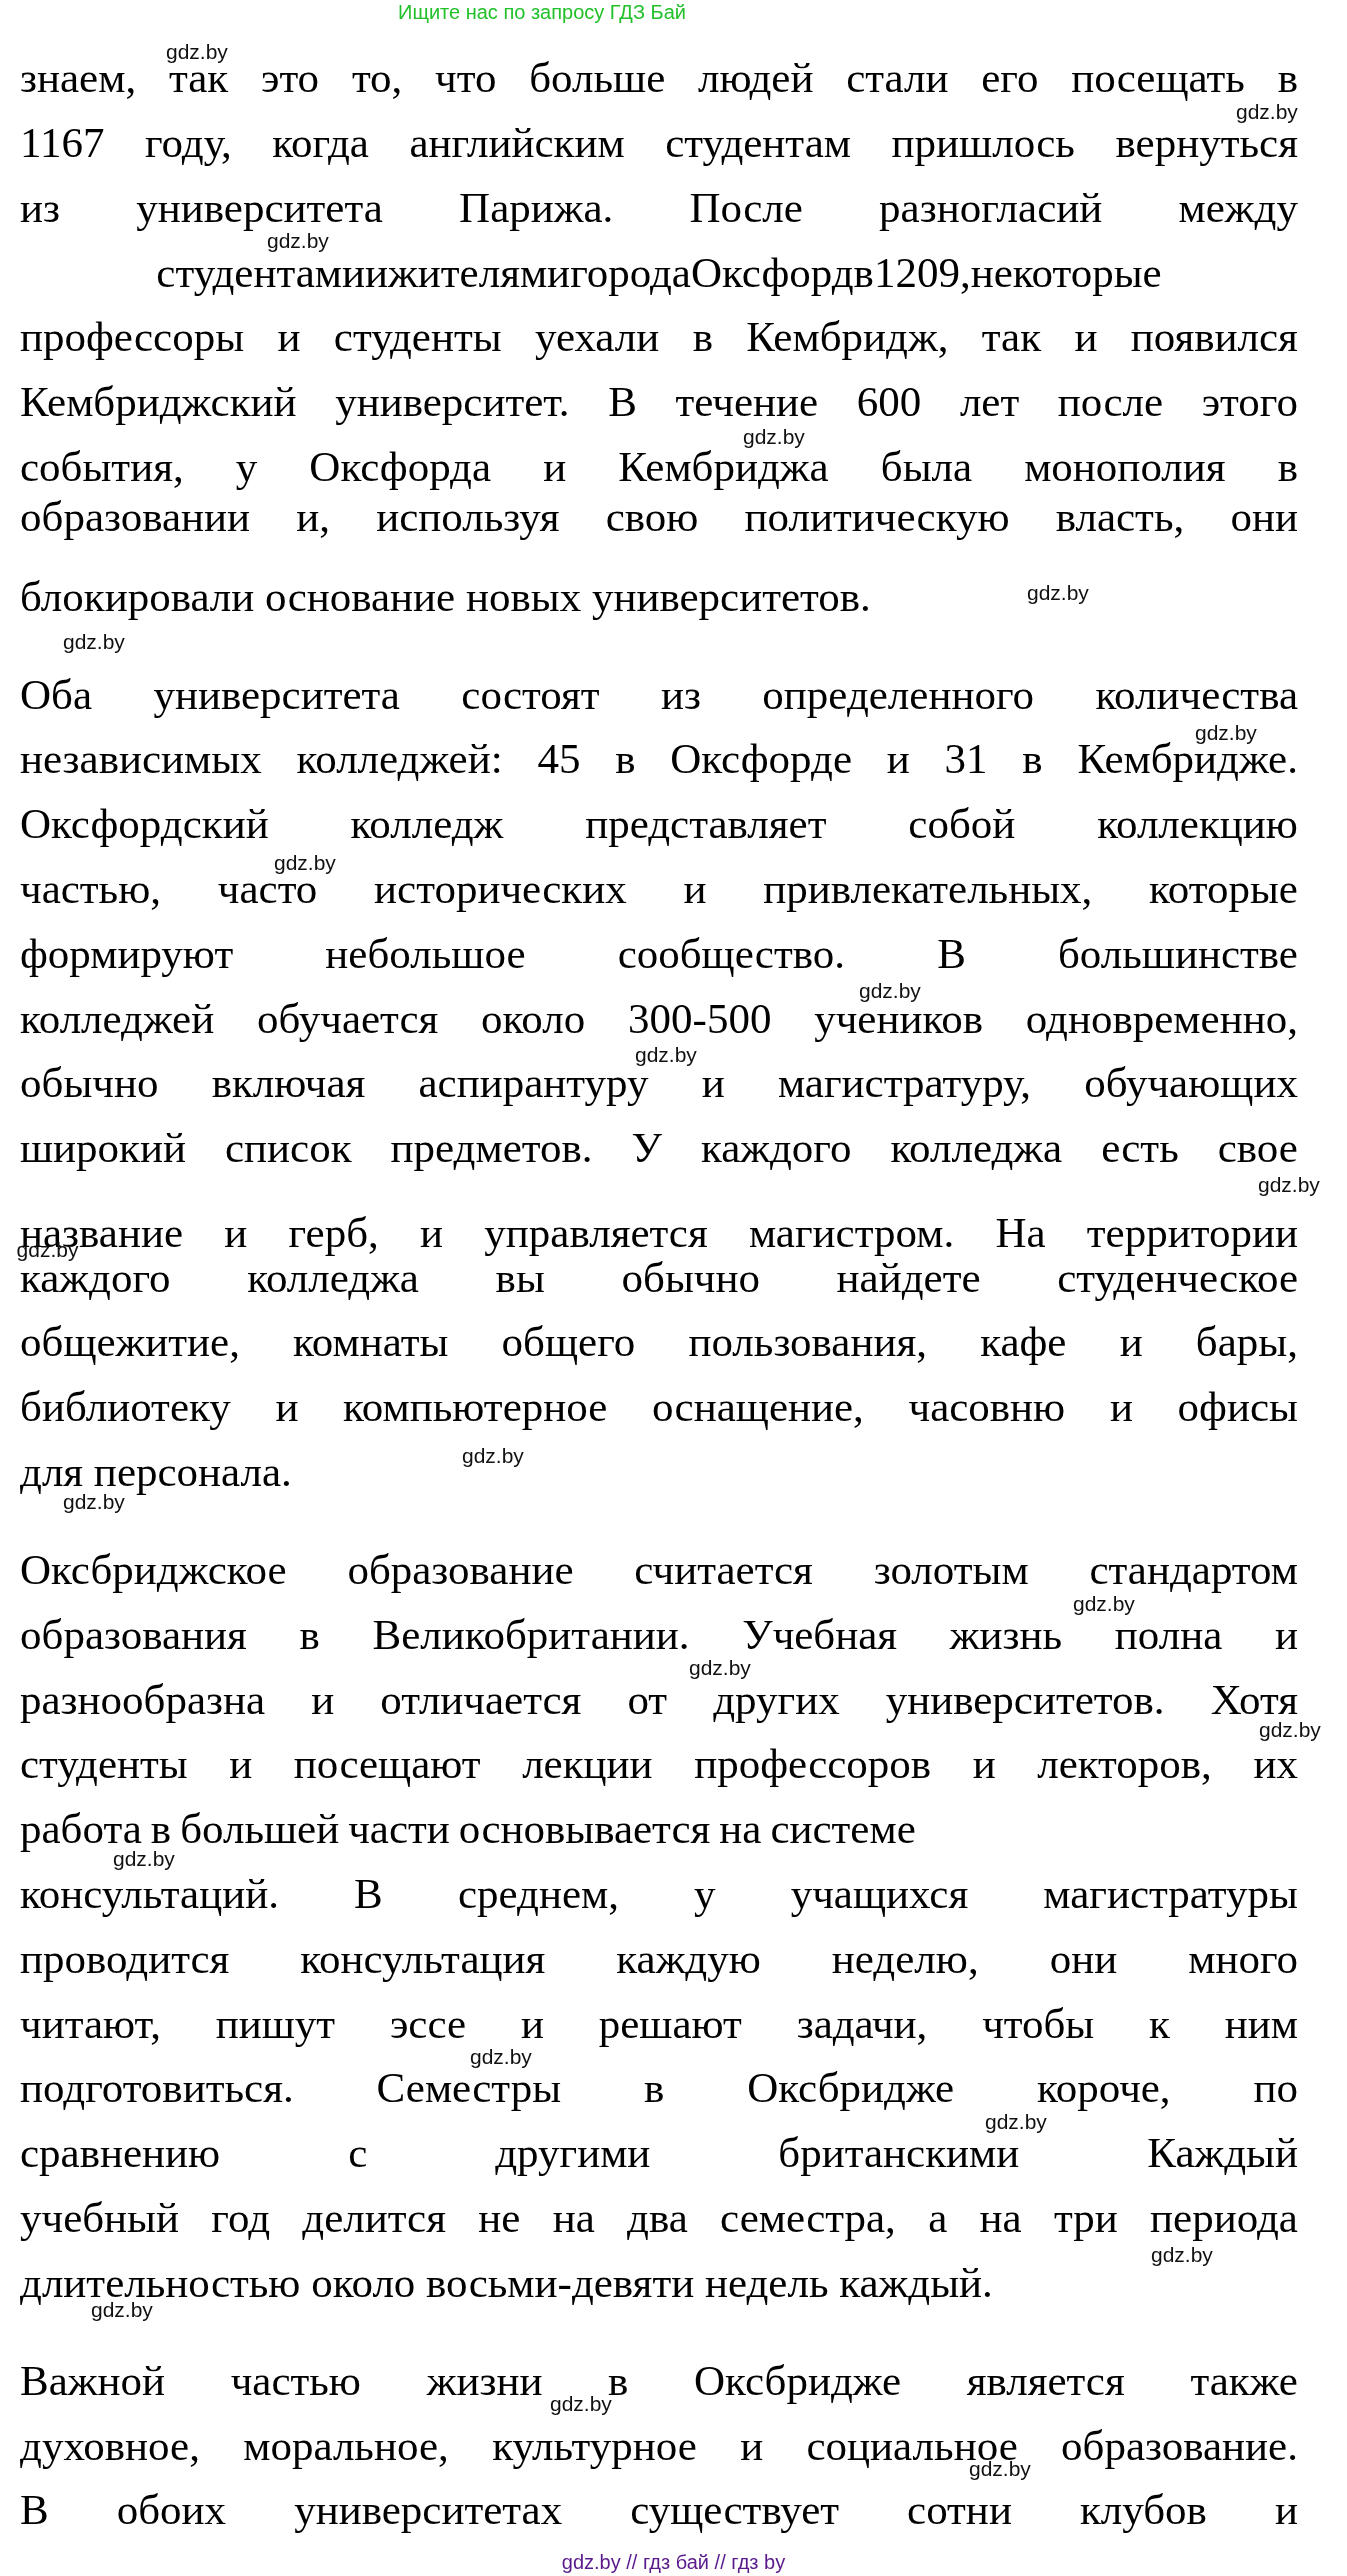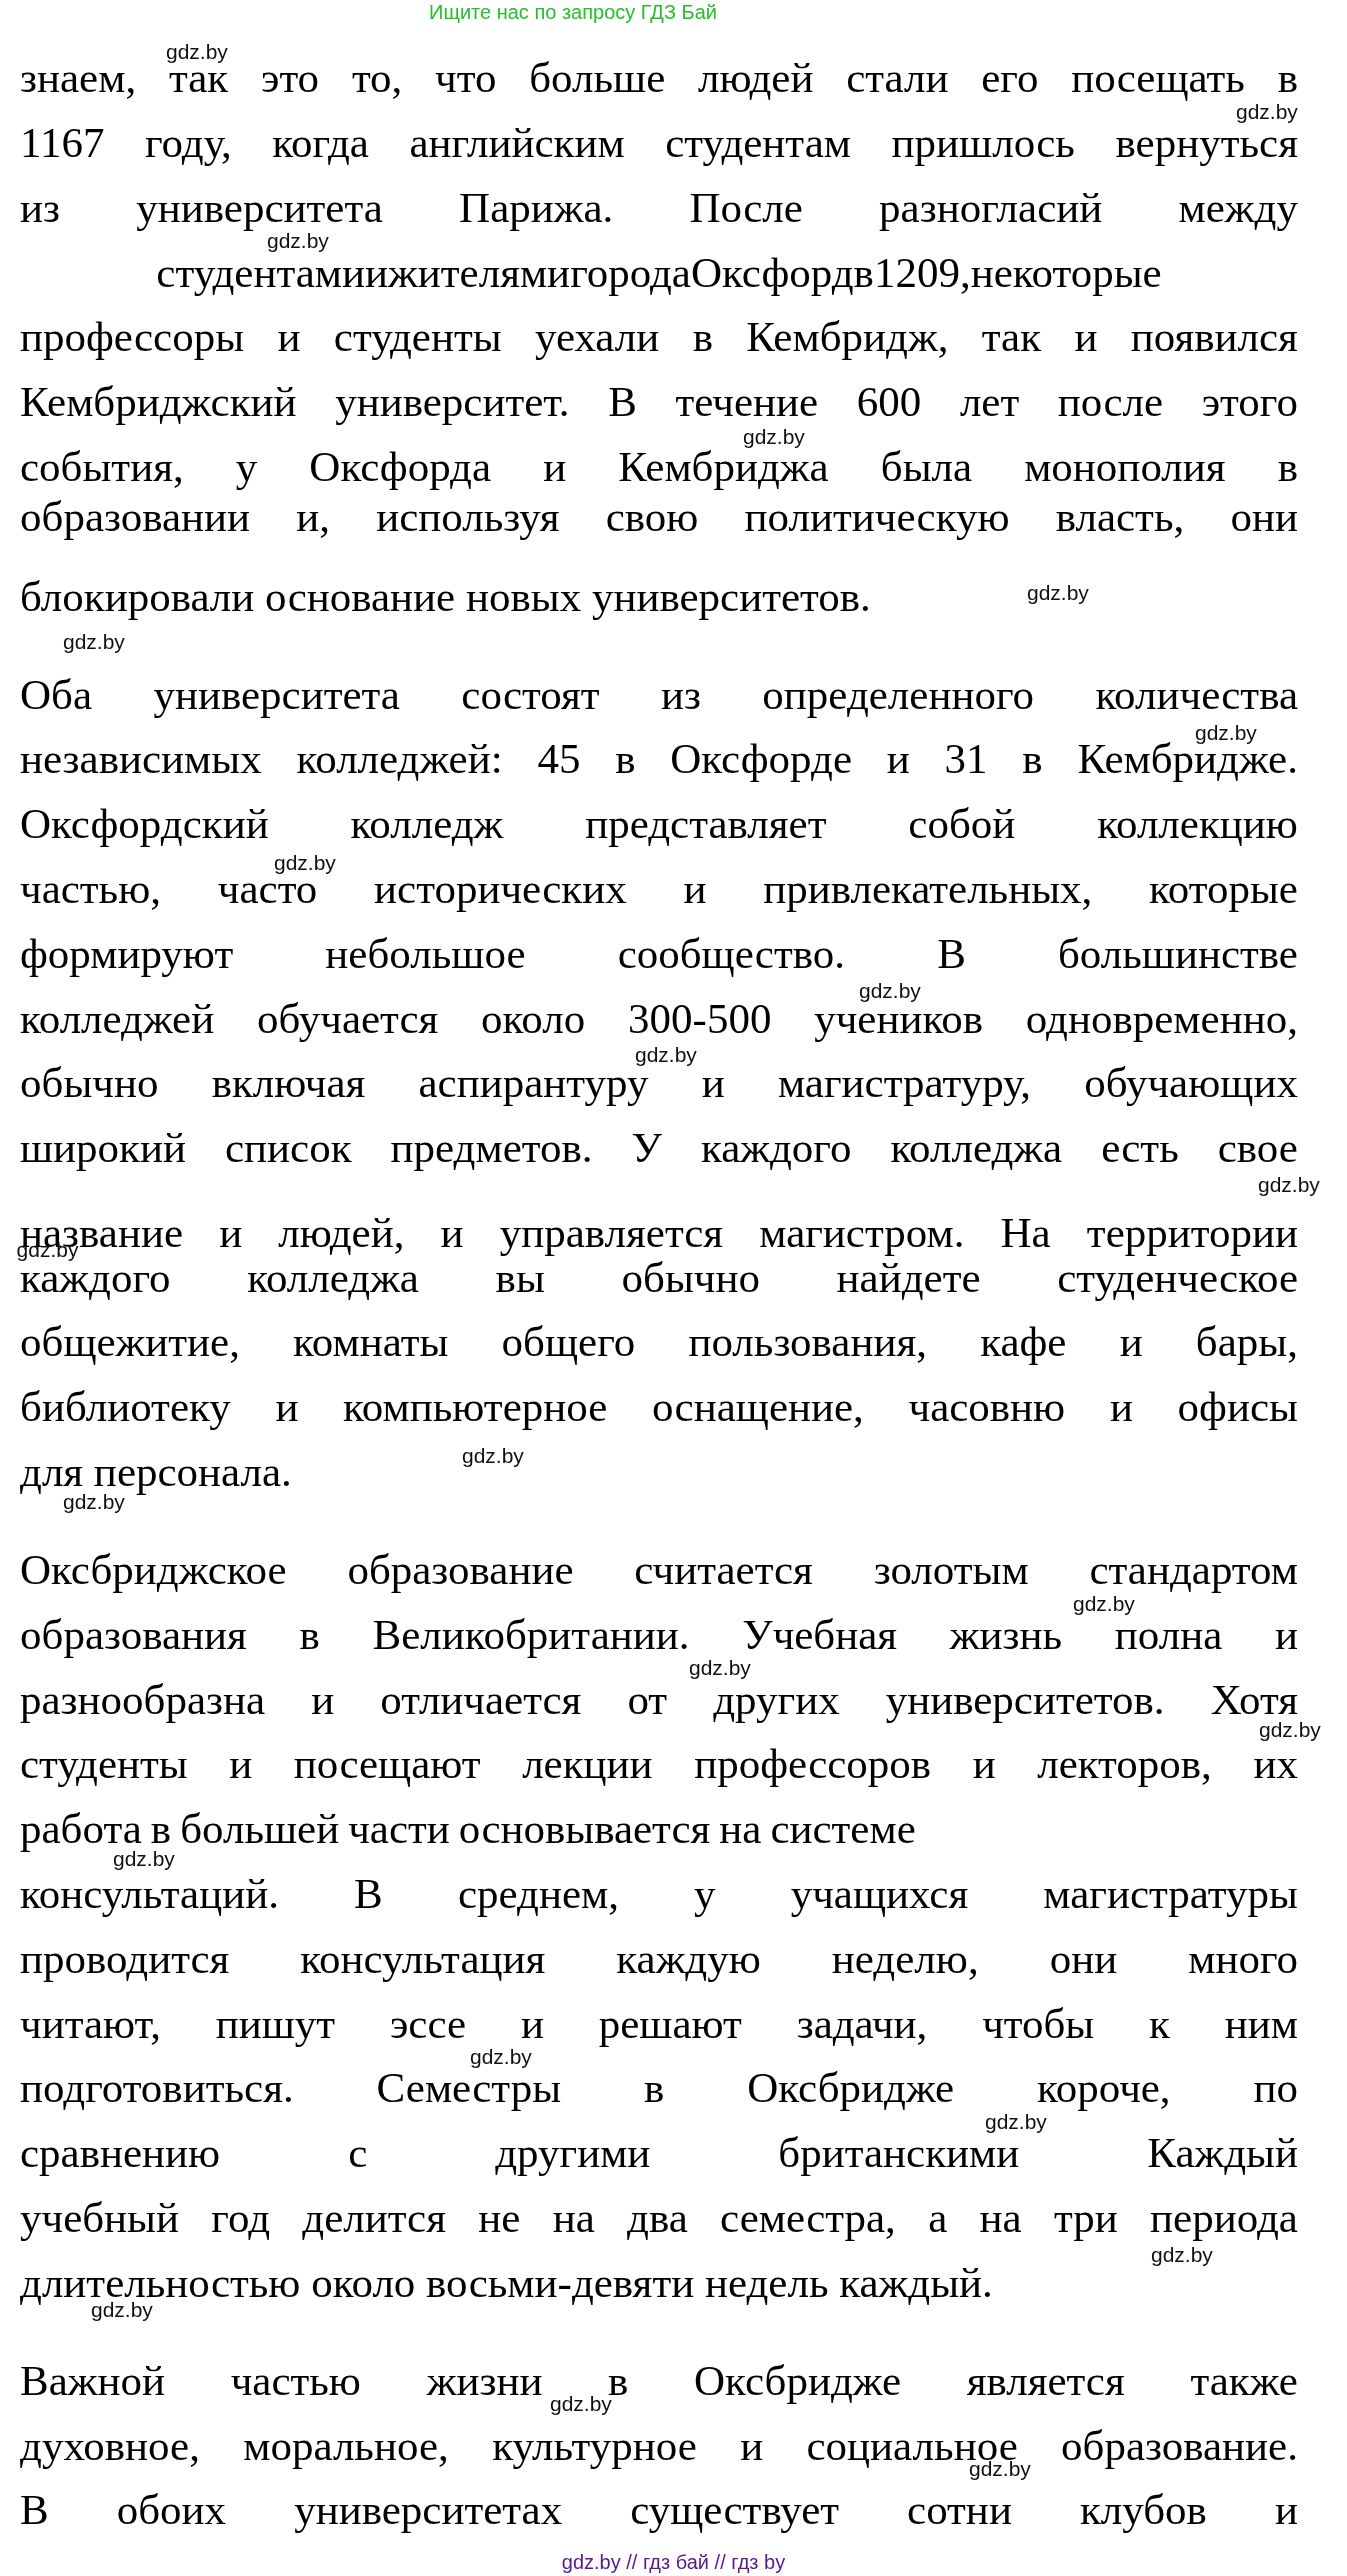--- a/index.html
+++ b/index.html
@@ -1,20 +1,20 @@
 <!DOCTYPE html>
 <html style="font-size:13.3px"><head>
 <meta charset="utf-8">
 <style>
   html, body { margin: 0; padding: 0; background: #ffffff; }
   body { width: 1347px; height: 2576px; position: relative; overflow: hidden; }
   .top-banner {
     position: absolute; left: 0; top: 0; width: 1084px; height: 25px;
     text-align: center; font-family: "Liberation Sans", sans-serif;
-    font-size: 20px; line-height: 25px; color: #22c02a; padding-left: 31px;
+    font-size: 20px; line-height: 25px; color: #22c02a;
   }
   .bottom-banner {
     position: absolute; left: 0; top: 2550px; width: 1347px; height: 25px;
     text-align: center; font-family: "Liberation Sans", sans-serif;
     font-size: 20px; line-height: 25px; color: #5a1a8c;
   }
   .line {
     position: absolute; left: 20px; width: 1278px;
     font-family: "Liberation Serif", serif; font-size: 43px;
     line-height: 50px; height: 50px; color: #000;
@@ -180,21 +180,21 @@
       <span>предметов.</span>
       <span>У</span>
       <span>каждого</span>
       <span>колледжа</span>
       <span>есть</span>
       <span>свое</span>
     </div>
   <div class="line" style="top: 1188px; display: flex; justify-content: space-between; margin-top: 20px;">
       <span>название</span>
       <span>и</span>
-      <span>людей,</span>
+      <span>герб,</span>
       <span>и</span>
       <span>управляется</span>
       <span>магистром.</span>
       <span>На</span>
       <span>территории</span>
     </div>
   <div class="line" style="top: 1253px; display: flex; justify-content: space-between;">
       <span>каждого</span>
       <span>колледжа</span>
       <span>вы</span>

